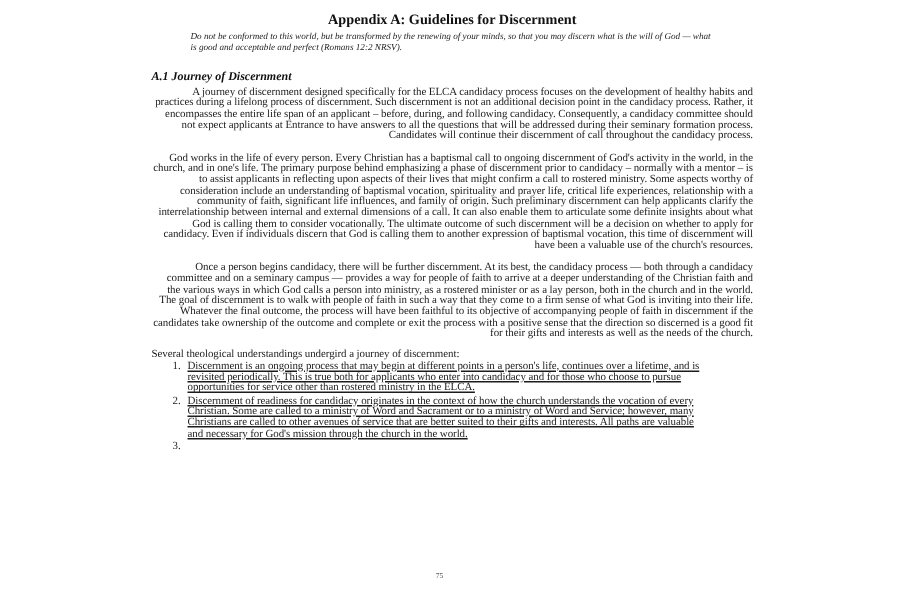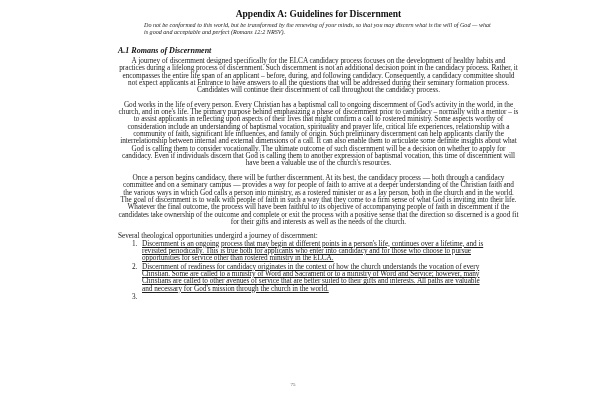--- a/index.html
+++ b/index.html
@@ -11,21 +11,21 @@
     position: relative;
     width: 600px;
     height: 400px;
     background: #ffffff;
     overflow: hidden;
     font-family: "Liberation Serif", serif;
     color: #1a1a1a;
   }
   .content {
     position: absolute;
-    left: 118px;
+    left: 101px;
     top: 9px;
     width: 401px;
   }
   .doc-title {
     text-align: center;
     font-weight: bold;
     font-size: 9.5px;
     line-height: 11px;
     margin: 0 0 2px 0;
     color: #111;
@@ -43,21 +43,21 @@
     font-size: 8px;
     line-height: 9px;
     margin: 10px 0 2px 0;
     color: #111;
   }
   .para {
     font-size: 7.3px;
     line-height: 7.35px;
     letter-spacing: -0.05px;
     margin: 0 0 7px 0;
-    text-align: center;
+    text-align: right;
     color: #1c1c1c;
   }
   .list-intro {
     font-size: 7.3px;
     line-height: 7.35px;
     letter-spacing: -0.05px;
     margin: 0;
     color: #1c1c1c;
   }
   .num-list {
@@ -98,29 +98,29 @@
 </head>
 <body>
 
 <div class="page">
   <div class="content">
 
     <h1 class="doc-title">Appendix A: Guidelines for Discernment</h1>
 
     <p class="epigraph">Do not be conformed to this world, but be transformed by the renewing of your minds, so that you may discern what is the will of God — what is good and acceptable and perfect (Romans 12:2 NRSV).</p>
 
-    <h2 class="section-heading">A.1 Romans of Discernment</h2>
+    <h2 class="section-heading">A.1 Journey of Discernment</h2>
 
     <p class="para">A journey of discernment designed specifically for the ELCA candidacy process focuses on the development of healthy habits and practices during a lifelong process of discernment. Such discernment is not an additional decision point in the candidacy process. Rather, it encompasses the entire life span of an applicant – before, during, and following candidacy. Consequently, a candidacy committee should not expect applicants at Entrance to have answers to all the questions that will be addressed during their seminary formation process. Candidates will continue their discernment of call throughout the candidacy process.</p>
 
     <p class="para">God works in the life of every person. Every Christian has a baptismal call to ongoing discernment of God's activity in the world, in the church, and in one's life. The primary purpose behind emphasizing a phase of discernment prior to candidacy – normally with a mentor – is to assist applicants in reflecting upon aspects of their lives that might confirm a call to rostered ministry. Some aspects worthy of consideration include an understanding of baptismal vocation, spirituality and prayer life, critical life experiences, relationship with a community of faith, significant life influences, and family of origin. Such preliminary discernment can help applicants clarify the interrelationship between internal and external dimensions of a call. It can also enable them to articulate some definite insights about what God is calling them to consider vocationally. The ultimate outcome of such discernment will be a decision on whether to apply for candidacy. Even if individuals discern that God is calling them to another expression of baptismal vocation, this time of discernment will have been a valuable use of the church's resources.</p>
 
     <p class="para">Once a person begins candidacy, there will be further discernment. At its best, the candidacy process — both through a candidacy committee and on a seminary campus — provides a way for people of faith to arrive at a deeper understanding of the Christian faith and the various ways in which God calls a person into ministry, as a rostered minister or as a lay person, both in the church and in the world. The goal of discernment is to walk with people of faith in such a way that they come to a firm sense of what God is inviting into their life. Whatever the final outcome, the process will have been faithful to its objective of accompanying people of faith in discernment if the candidates take ownership of the outcome and complete or exit the process with a positive sense that the direction so discerned is a good fit for their gifts and interests as well as the needs of the church.</p>
 
-    <p class="list-intro">Several theological opportunities undergird a journey of discernment:</p>
+    <p class="list-intro">Several theological understandings undergird a journey of discernment:</p>
 
     <ol class="num-list">
       <li class="num-item">
         <span class="num">1.</span>
         <span class="item-text">Discernment is an ongoing process that may begin at different points in a person's life, continues over a lifetime, and is revisited periodically. This is true both for applicants who enter into candidacy and for those who choose to pursue opportunities for service other than rostered ministry in the ELCA.</span>
       </li>
       <li class="num-item">
         <span class="num">2.</span>
         <span class="item-text">Discernment of readiness for candidacy originates in the context of how the church understands the vocation of every Christian. Some are called to a ministry of Word and Sacrament or to a ministry of Word and Service; however, many Christians are called to other avenues of service that are better suited to their gifts and interests. All paths are valuable and necessary for God's mission through the church in the world.</span>
       </li>

